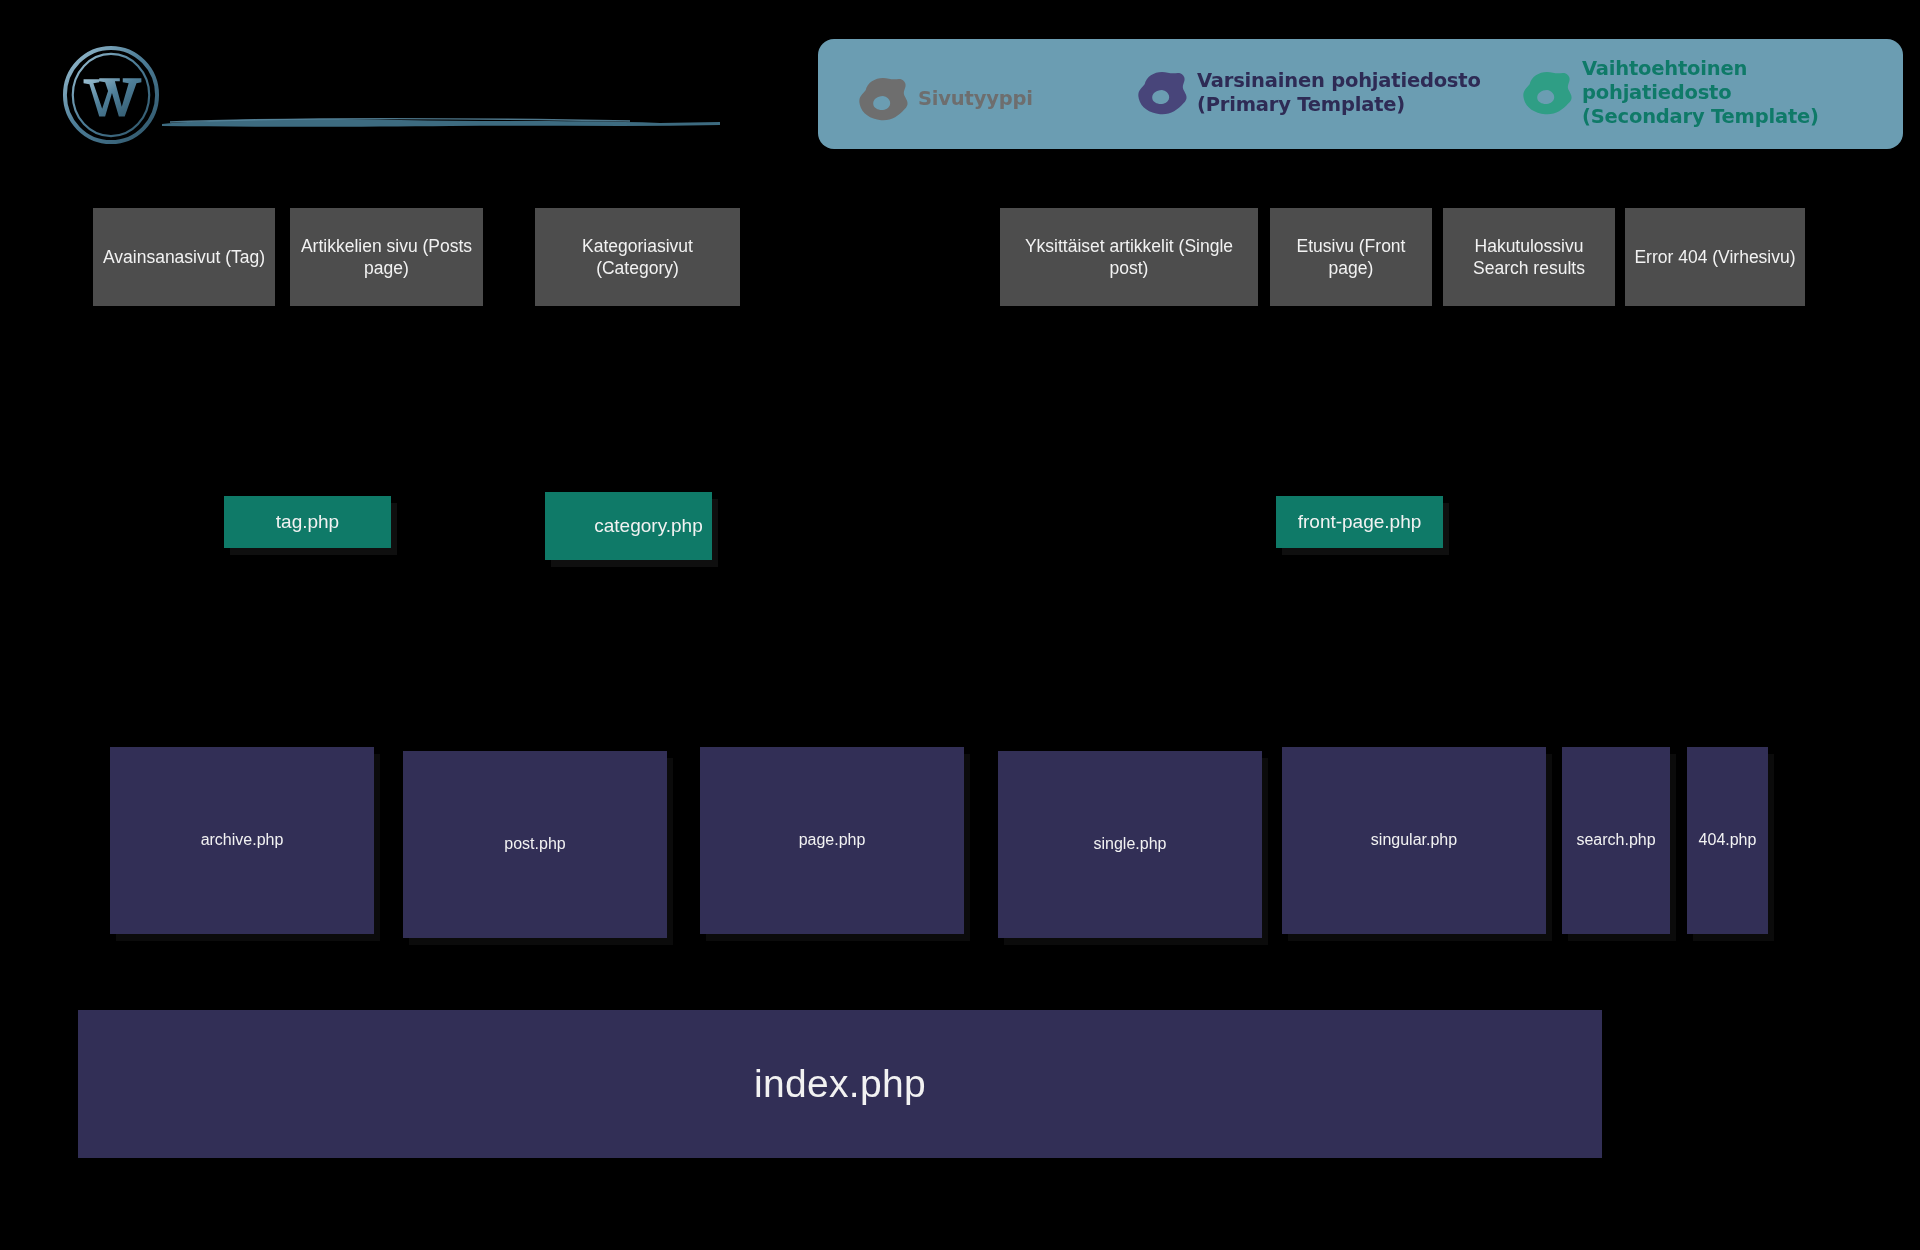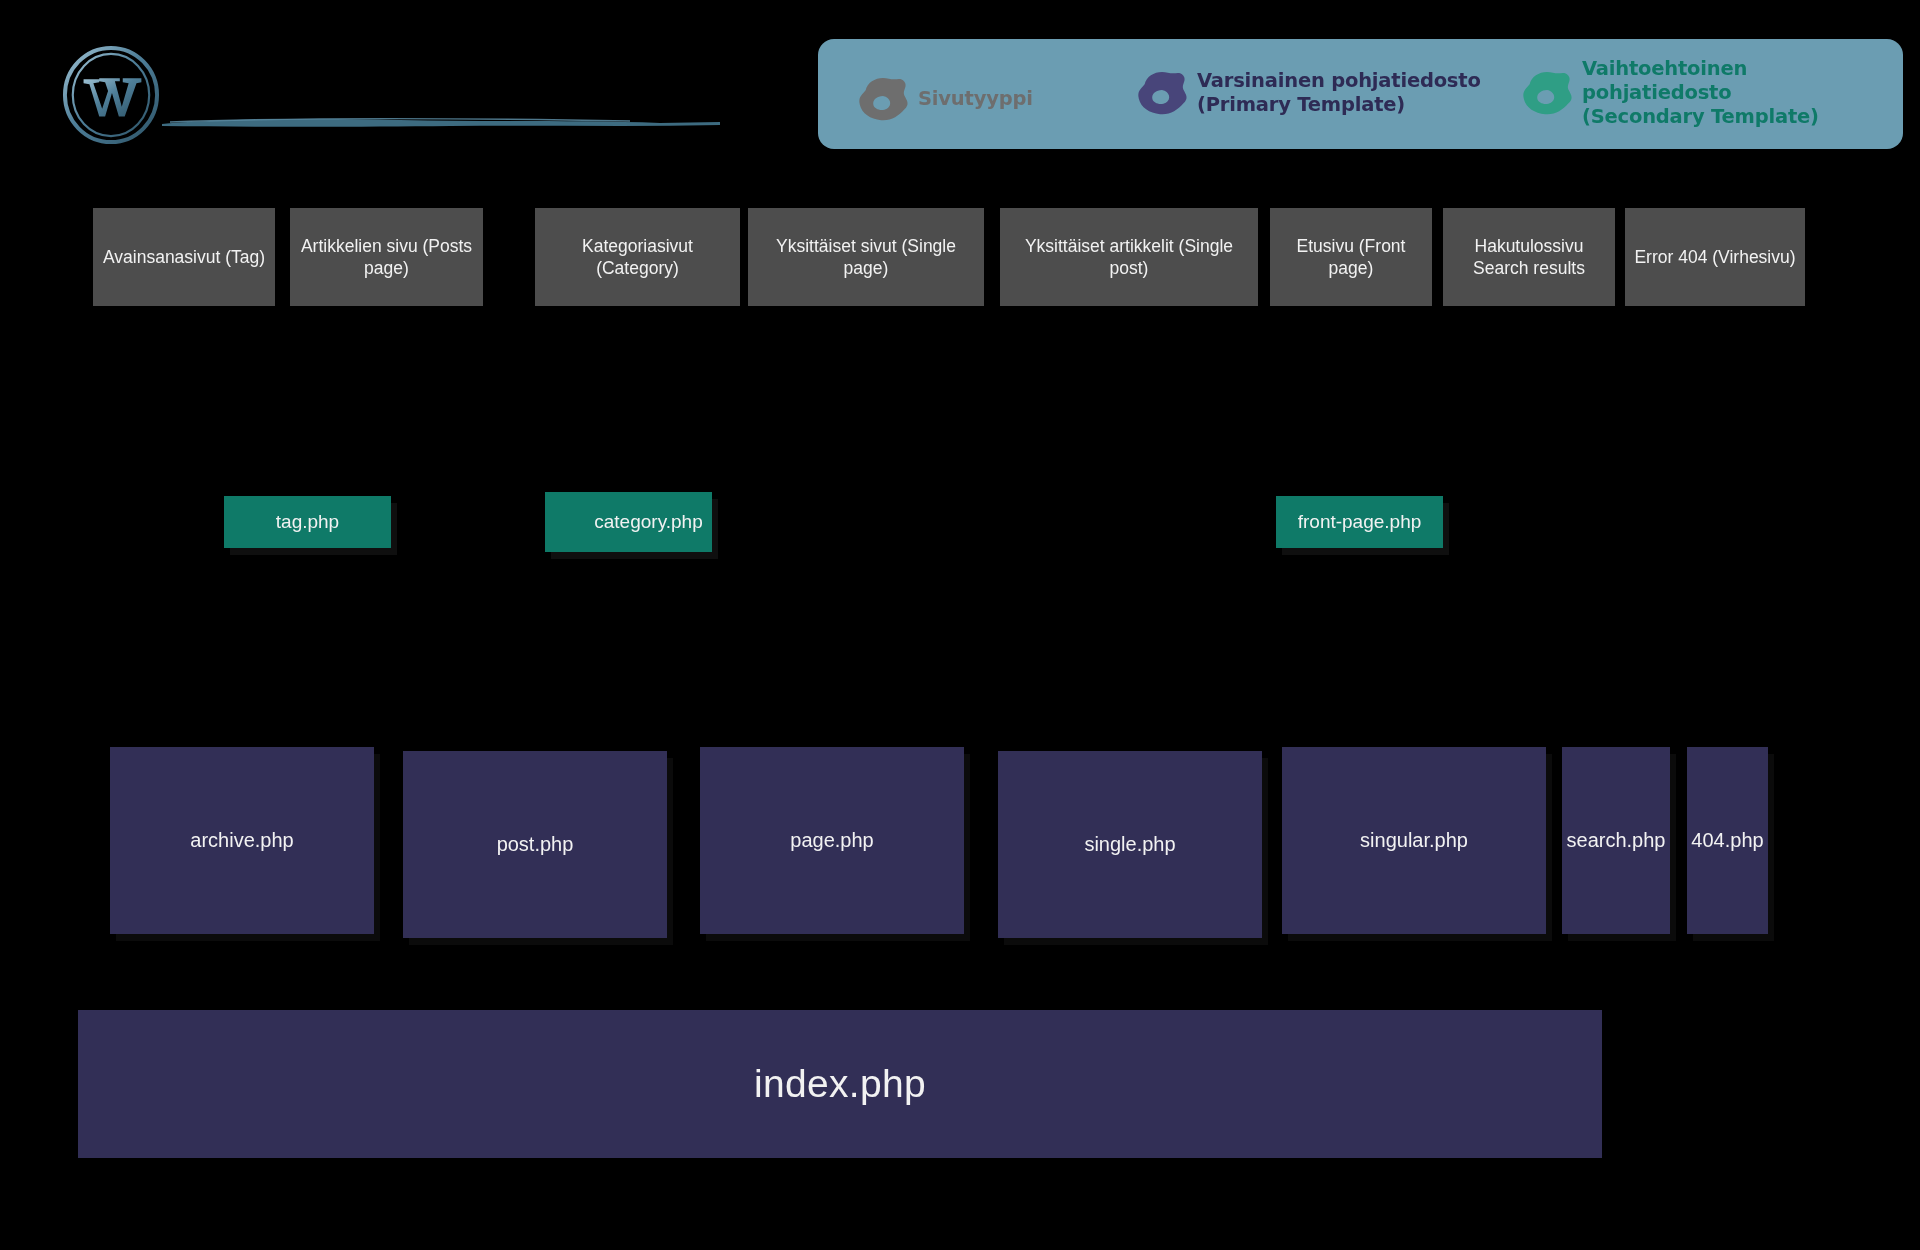--- a/index.html
+++ b/index.html
@@ -119,21 +119,21 @@
     top: 5px;
     right: 5px;
     bottom: -6px;
     background: #0a4a41;
     z-index: -1;
   }
 
   
   .node.primary {
     background: #322f56;
-    font-size: 20px;
+    font-size: 16px;
     box-shadow: 6px 7px 0 rgba(255,255,255,0.045);
   }
   .node.primary::after {
     content: "";
     position: absolute;
     left: -6px;
     top: 6px;
     right: 6px;
     bottom: -7px;
     background: #1b1932;
@@ -215,29 +215,28 @@
         </svg>
       </span>
       <span class="legend-text c-teal">Vaihtoehtoinen pohjatiedosto
 (Secondary Template)</span>
     </div>
   </div>
 
   <div class="node pagetype" style="left:93px;  top:208px; width:182px; height:98px;">Avainsanasivut (Tag)</div>
   <div class="node pagetype" style="left:290px; top:208px; width:193px; height:98px;">Artikkelien sivu (Posts page)</div>
   <div class="node pagetype" style="left:535px; top:208px; width:205px; height:98px;">Kategoriasivut (Category)</div>
-  <div class="node pagetype" style="left:748px; top:208px; width:236px; height:98px;">Yksittäiset sivut (Single page)</div>
   <div class="node pagetype" style="left:1000px; top:208px; width:258px; height:98px;">Yksittäiset artikkelit (Single post)</div>
   <div class="node pagetype" style="left:1270px; top:208px; width:162px; height:98px;text-align:center;">Etusivu (Front page)</div>
   <div class="node pagetype" style="left:1443px; top:208px; width:172px; height:98px;">Hakutulossivu
 Search results</div>
   <div class="node pagetype" style="left:1625px; top:208px; width:180px; height:98px;">Error 404 (Virhesivu)</div>
 
   <div class="node secondary" style="left:224px; top:496px; width:167px; height:52px;">tag.php</div>
-  <div class="node secondary" style="left:545px; top:492px; width:167px; height:60px;padding-left:40px;">category.php</div>
+  <div class="node secondary" style="left:545px; top:492px; width:167px; height:68px;padding-left:40px;">category.php</div>
   <div class="node secondary" style="left:1276px; top:496px; width:167px; height:52px;">front-page.php</div>
 
   <div class="node primary" style="left:110px;  top:747px; width:264px; height:187px;">archive.php</div>
   <div class="node primary" style="left:403px;  top:751px; width:264px; height:187px;">post.php</div>
   <div class="node primary" style="left:700px;  top:747px; width:264px; height:187px;">page.php</div>
   <div class="node primary" style="left:990px;  top:751px; width:264px; height:187px;margin-left:8px;">single.php</div>
   <div class="node primary" style="left:1282px; top:747px; width:264px; height:187px;">singular.php</div>
   <div class="node primary" style="left:1562px; top:747px; width:108px; height:187px;">search.php</div>
   <div class="node primary" style="left:1687px; top:747px; width:81px;  height:187px;">404.php</div>
 

